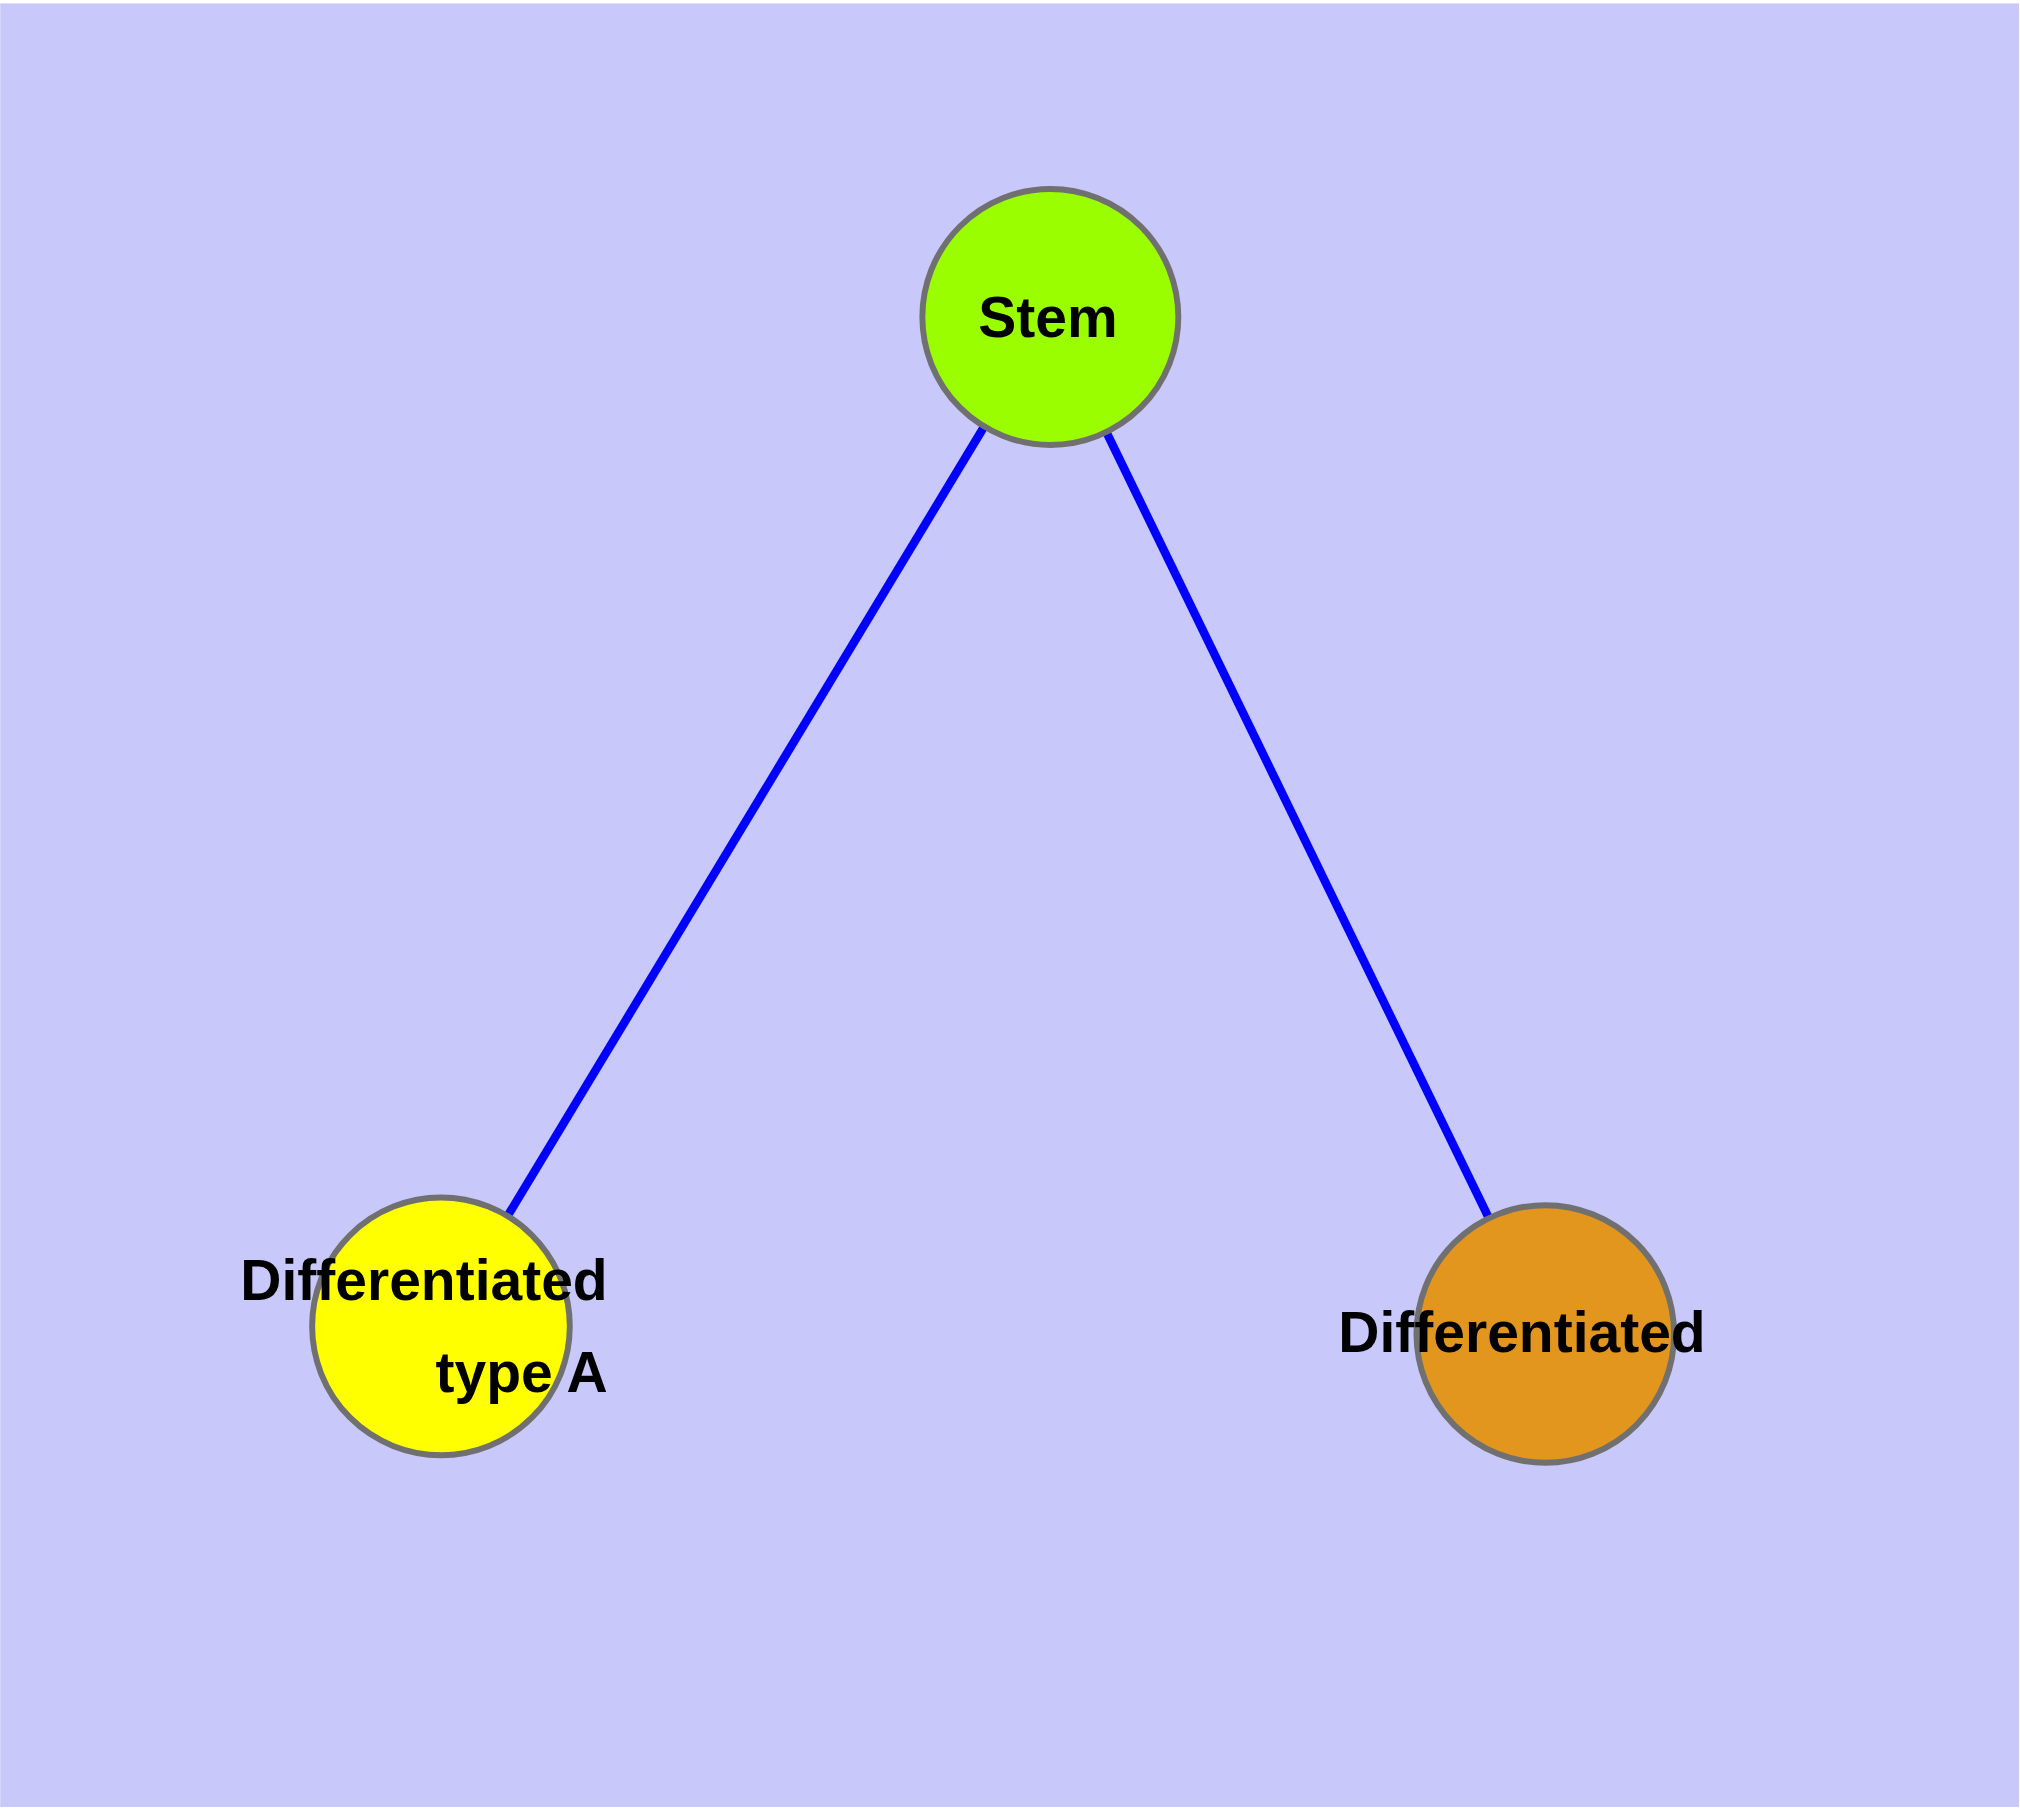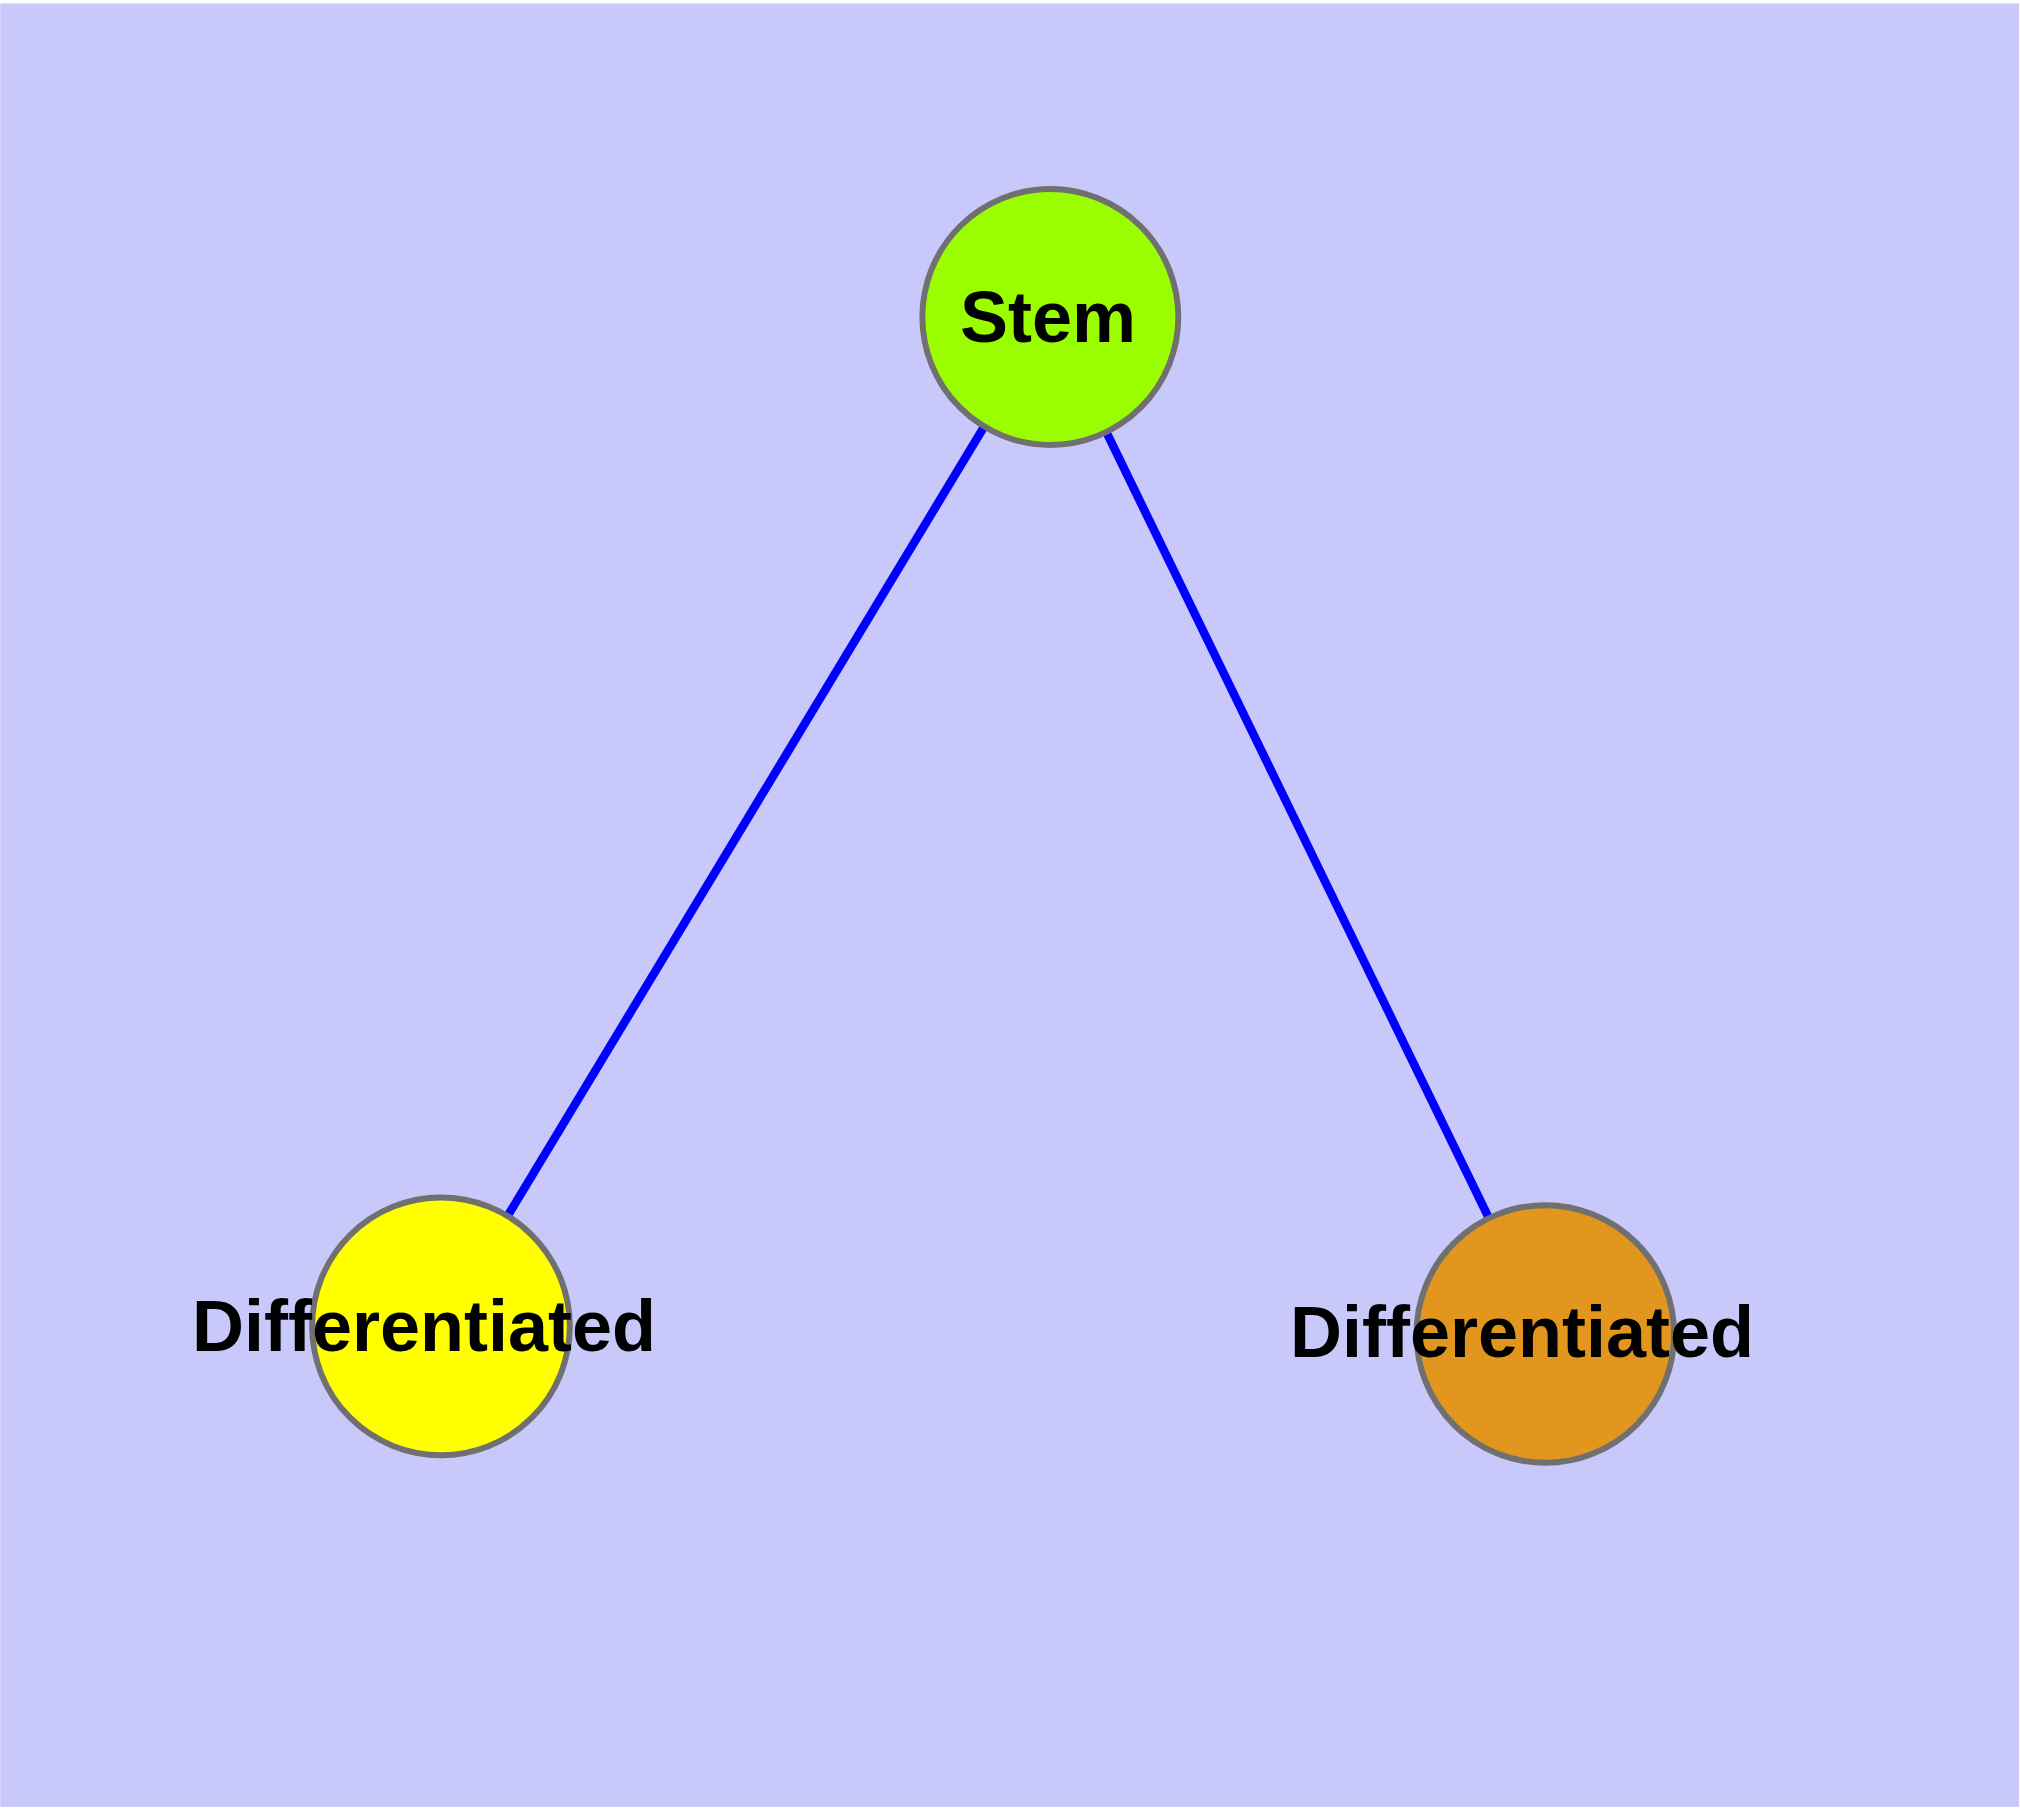--- a/index.html
+++ b/index.html
@@ -20,21 +20,21 @@
     left: 0;
     top: 0;
     width: 100%;
     height: 100%;
     display: block;
   }
   .node-label {
     position: absolute;
     transform: translate(-50%, -50%);
     font-weight: bold;
-    font-size: 72px;
+    font-size: 57px;
     line-height: 92px;
     text-align: right;
     white-space: nowrap;
     color: #000000;
     letter-spacing: 0;
   }
   .node-label .line {
     display: block;
   }
 </style>
@@ -52,20 +52,21 @@
 
     <circle cx="1239" cy="374" r="151" stroke-width="7" fill="#9afe00" stroke="#707070"></circle>
     <circle cx="520" cy="1565" r="152" stroke-width="7" fill="#ffff00" stroke="#707070"></circle>
     <circle cx="1823" cy="1574" r="152" stroke-width="7" fill="#e2961e" stroke="#707070"></circle>
   </svg>
 
   <div class="node-label" style="left: 1048px; top: 317px;">Stem</div>
 
   <div class="node-label" style="left: 424px; top: 1326px;">
     <span class="line">Differentiated</span>
+    <span class="line">type A</span>
   </div>
 
   <div class="node-label" style="left: 1522px; top: 1332px;">
     <span class="line">Differentiated</span>
   </div>
 
 </div>
 
 
 </body></html>

